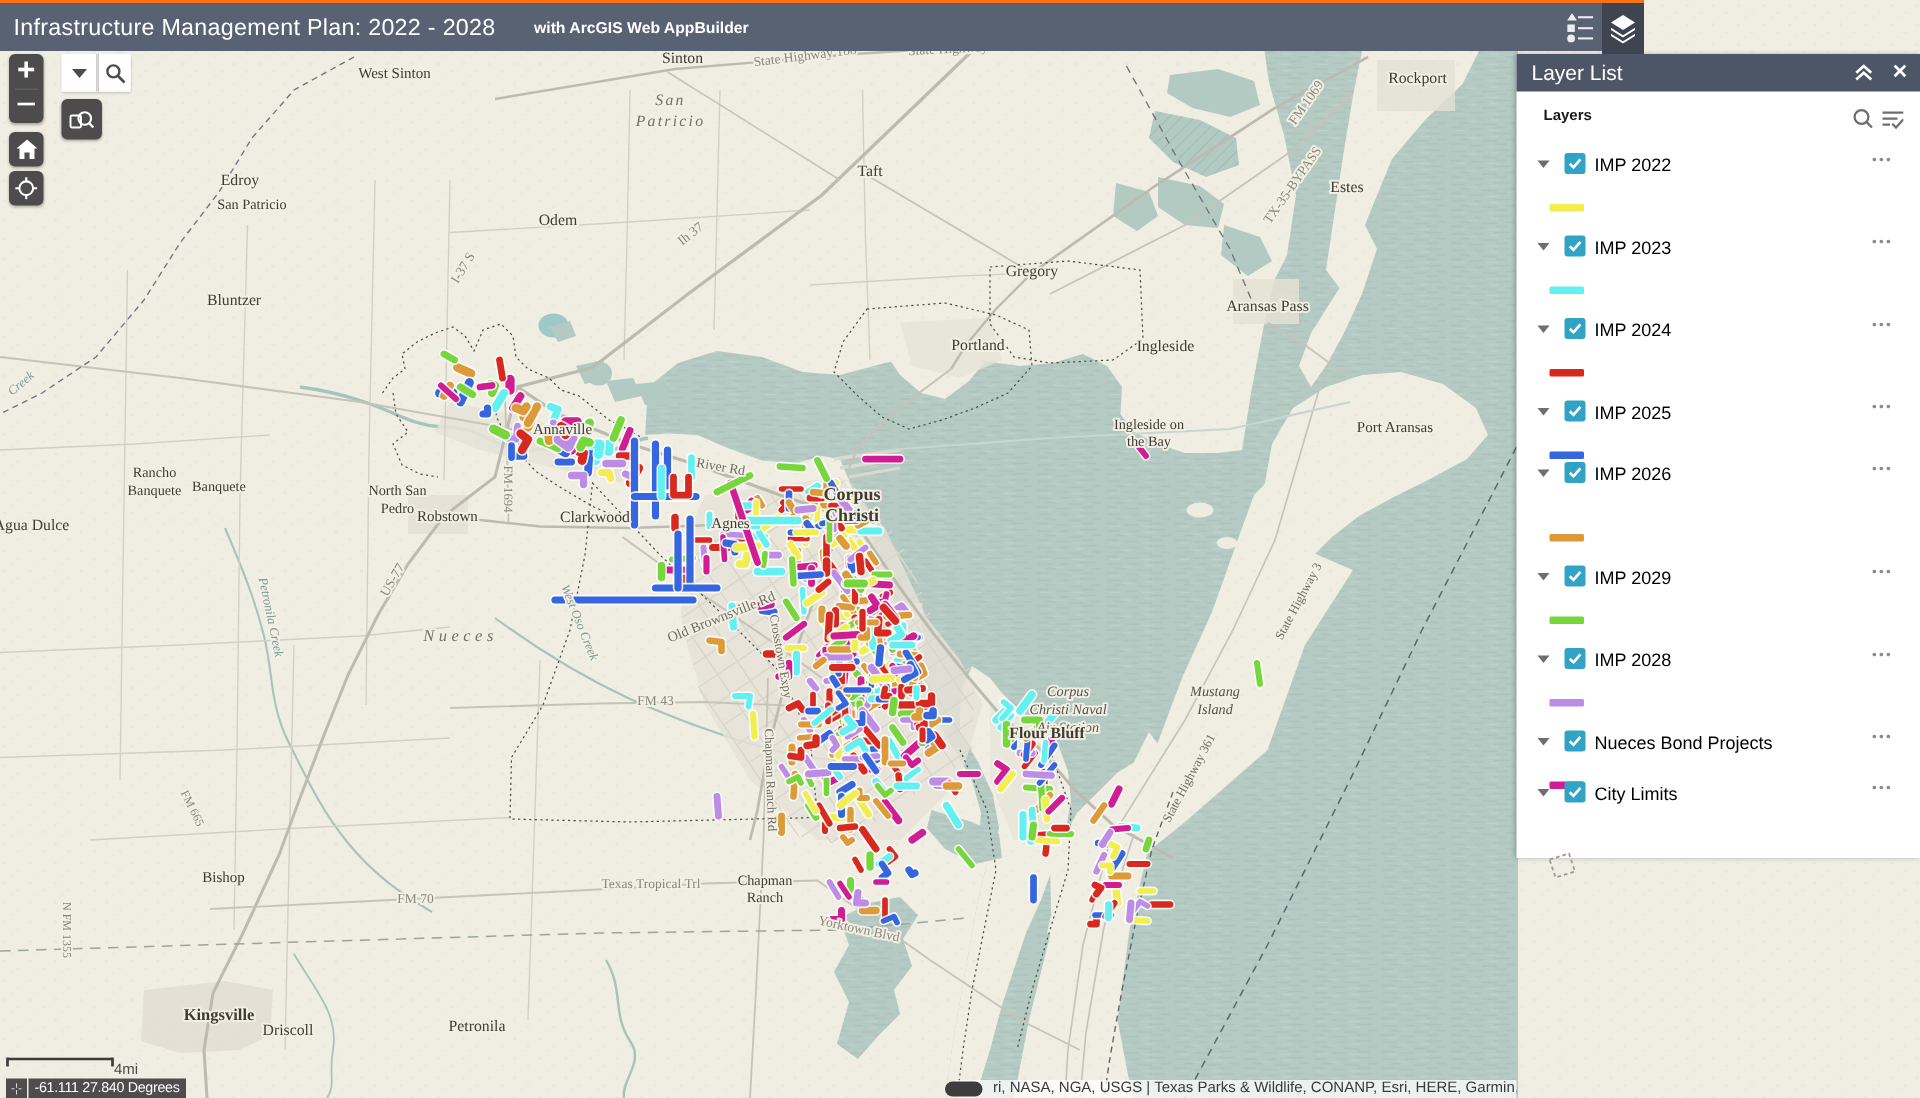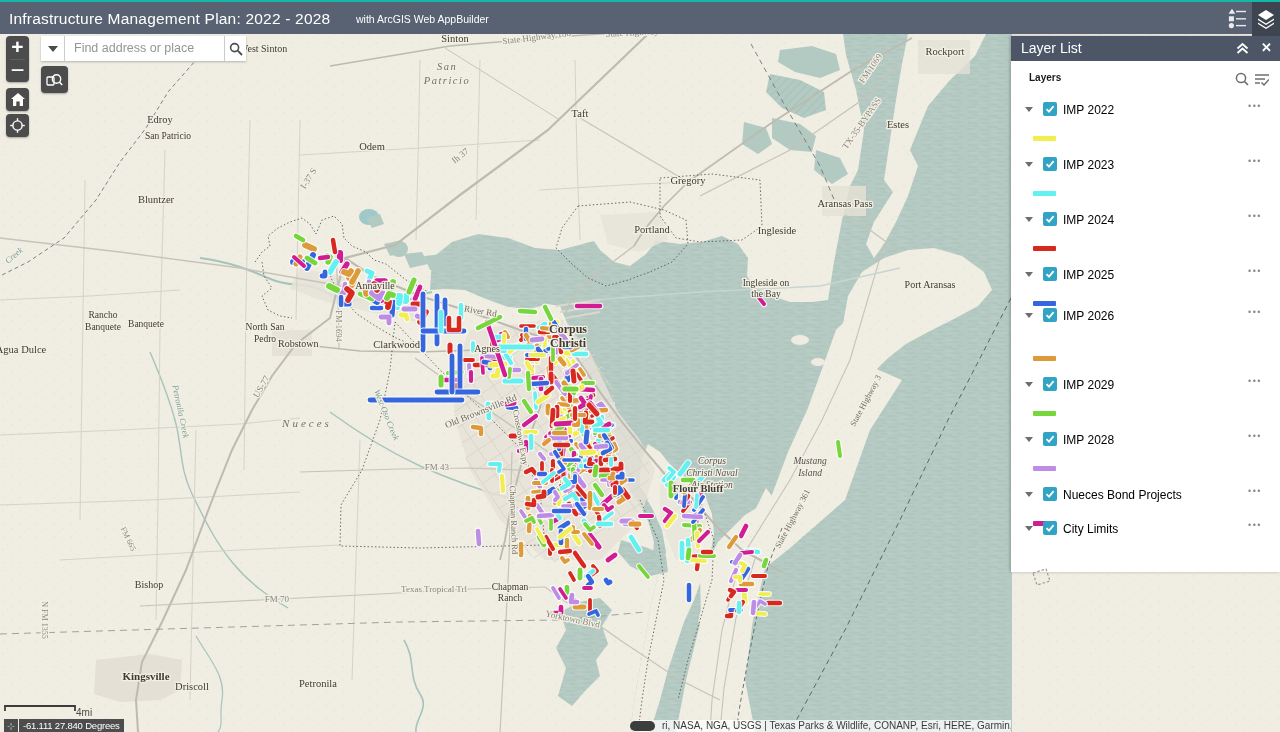--- a/index.html
+++ b/index.html
@@ -1,17 +1,17 @@
 <!DOCTYPE html>
 <html><head><meta charset="utf-8"><style>
 *{margin:0;padding:0;box-sizing:border-box}
 body{width:1280px;height:732px;overflow:hidden;position:relative;font-family:"Liberation Sans",sans-serif;background:#f0ede3}
-#topbar{position:absolute;top:0;left:0;width:1280px;height:34px;background:#596273;border-top:2px solid #14b8a6;z-index:30}
+#topbar{position:absolute;top:0;left:0;width:1096px;height:34px;background:#596273;border-top:2px solid #f97316;z-index:30}
 #topbar .title{position:absolute;left:9px;top:8px;font-size:15.5px;color:#fff;letter-spacing:.2px}
-#topbar .sub{position:absolute;left:356px;top:11px;font-size:10.5px;font-weight:normal;color:#fff}
+#topbar .sub{position:absolute;left:356px;top:11px;font-size:10.5px;font-weight:bold;color:#fff}
 #topbar .tile{position:absolute;right:0;top:0;width:28px;height:34px;background:#3e4551;display:flex;align-items:center;justify-content:center}
 #topbar .legend{position:absolute;right:33px;top:7px}
 .mbtn{position:absolute;background:#4c4c4c;border-radius:4px;color:#fff;display:flex;align-items:center;justify-content:center;box-shadow:0 1px 2px rgba(0,0,0,.3);z-index:20}
 #zoom{left:6px;top:36px;width:23px;height:46px;flex-direction:column}
 #zoom .zline{position:absolute;left:4px;right:4px;top:23px;height:1px;background:#5e5e5e}
 #home{left:6px;top:88px;width:23px;height:23px}
 #loc{left:6px;top:114px;width:23px;height:23px}
 #searchwrap{position:absolute;left:41px;top:36px;height:25px;display:flex;z-index:20;box-shadow:0 1px 2px rgba(0,0,0,.25)}
 #sbtn{width:24px;height:25px;background:#fff;border-right:1px solid #ccc;display:flex;align-items:center;justify-content:center}
 #sinput{width:159px;height:25px;background:#fff;color:#959595;font-size:12.5px;line-height:25px;padding-left:9px}
@@ -1335,21 +1335,20 @@
         <line x1="7.5" y1="12" x2="7.5" y2="14.8"></line>
         <line x1="0.2" y1="7.5" x2="3" y2="7.5"></line>
         <line x1="12" y1="7.5" x2="14.8" y2="7.5"></line>
       </g>
     </svg>
   </div>
 <div id="searchwrap">
  <div id="sbtn">
       <div style="width:0;height:0;border-left:5px solid transparent;border-right:5px solid transparent;border-top:6px solid #4c4c4c"></div>
     </div>
- <div id="sinput">Find address or place</div>
  <div id="smag">
       <svg width="14" height="14" viewBox="0 0 14 14">
         <circle cx="5.6" cy="5.6" r="4" fill="none" stroke="#4c4c4c" stroke-width="1.6"></circle>
         <line x1="8.7" y1="8.7" x2="13" y2="13" stroke="#4c4c4c" stroke-width="1.8"></line>
       </svg>
     </div>
 </div>
 <div class="mbtn" id="sby">
     <svg width="17" height="16" viewBox="0 0 17 16">
       <rect x="1" y="5" width="7" height="8" rx="1" fill="none" stroke="#fff" stroke-width="1.3"></rect>

